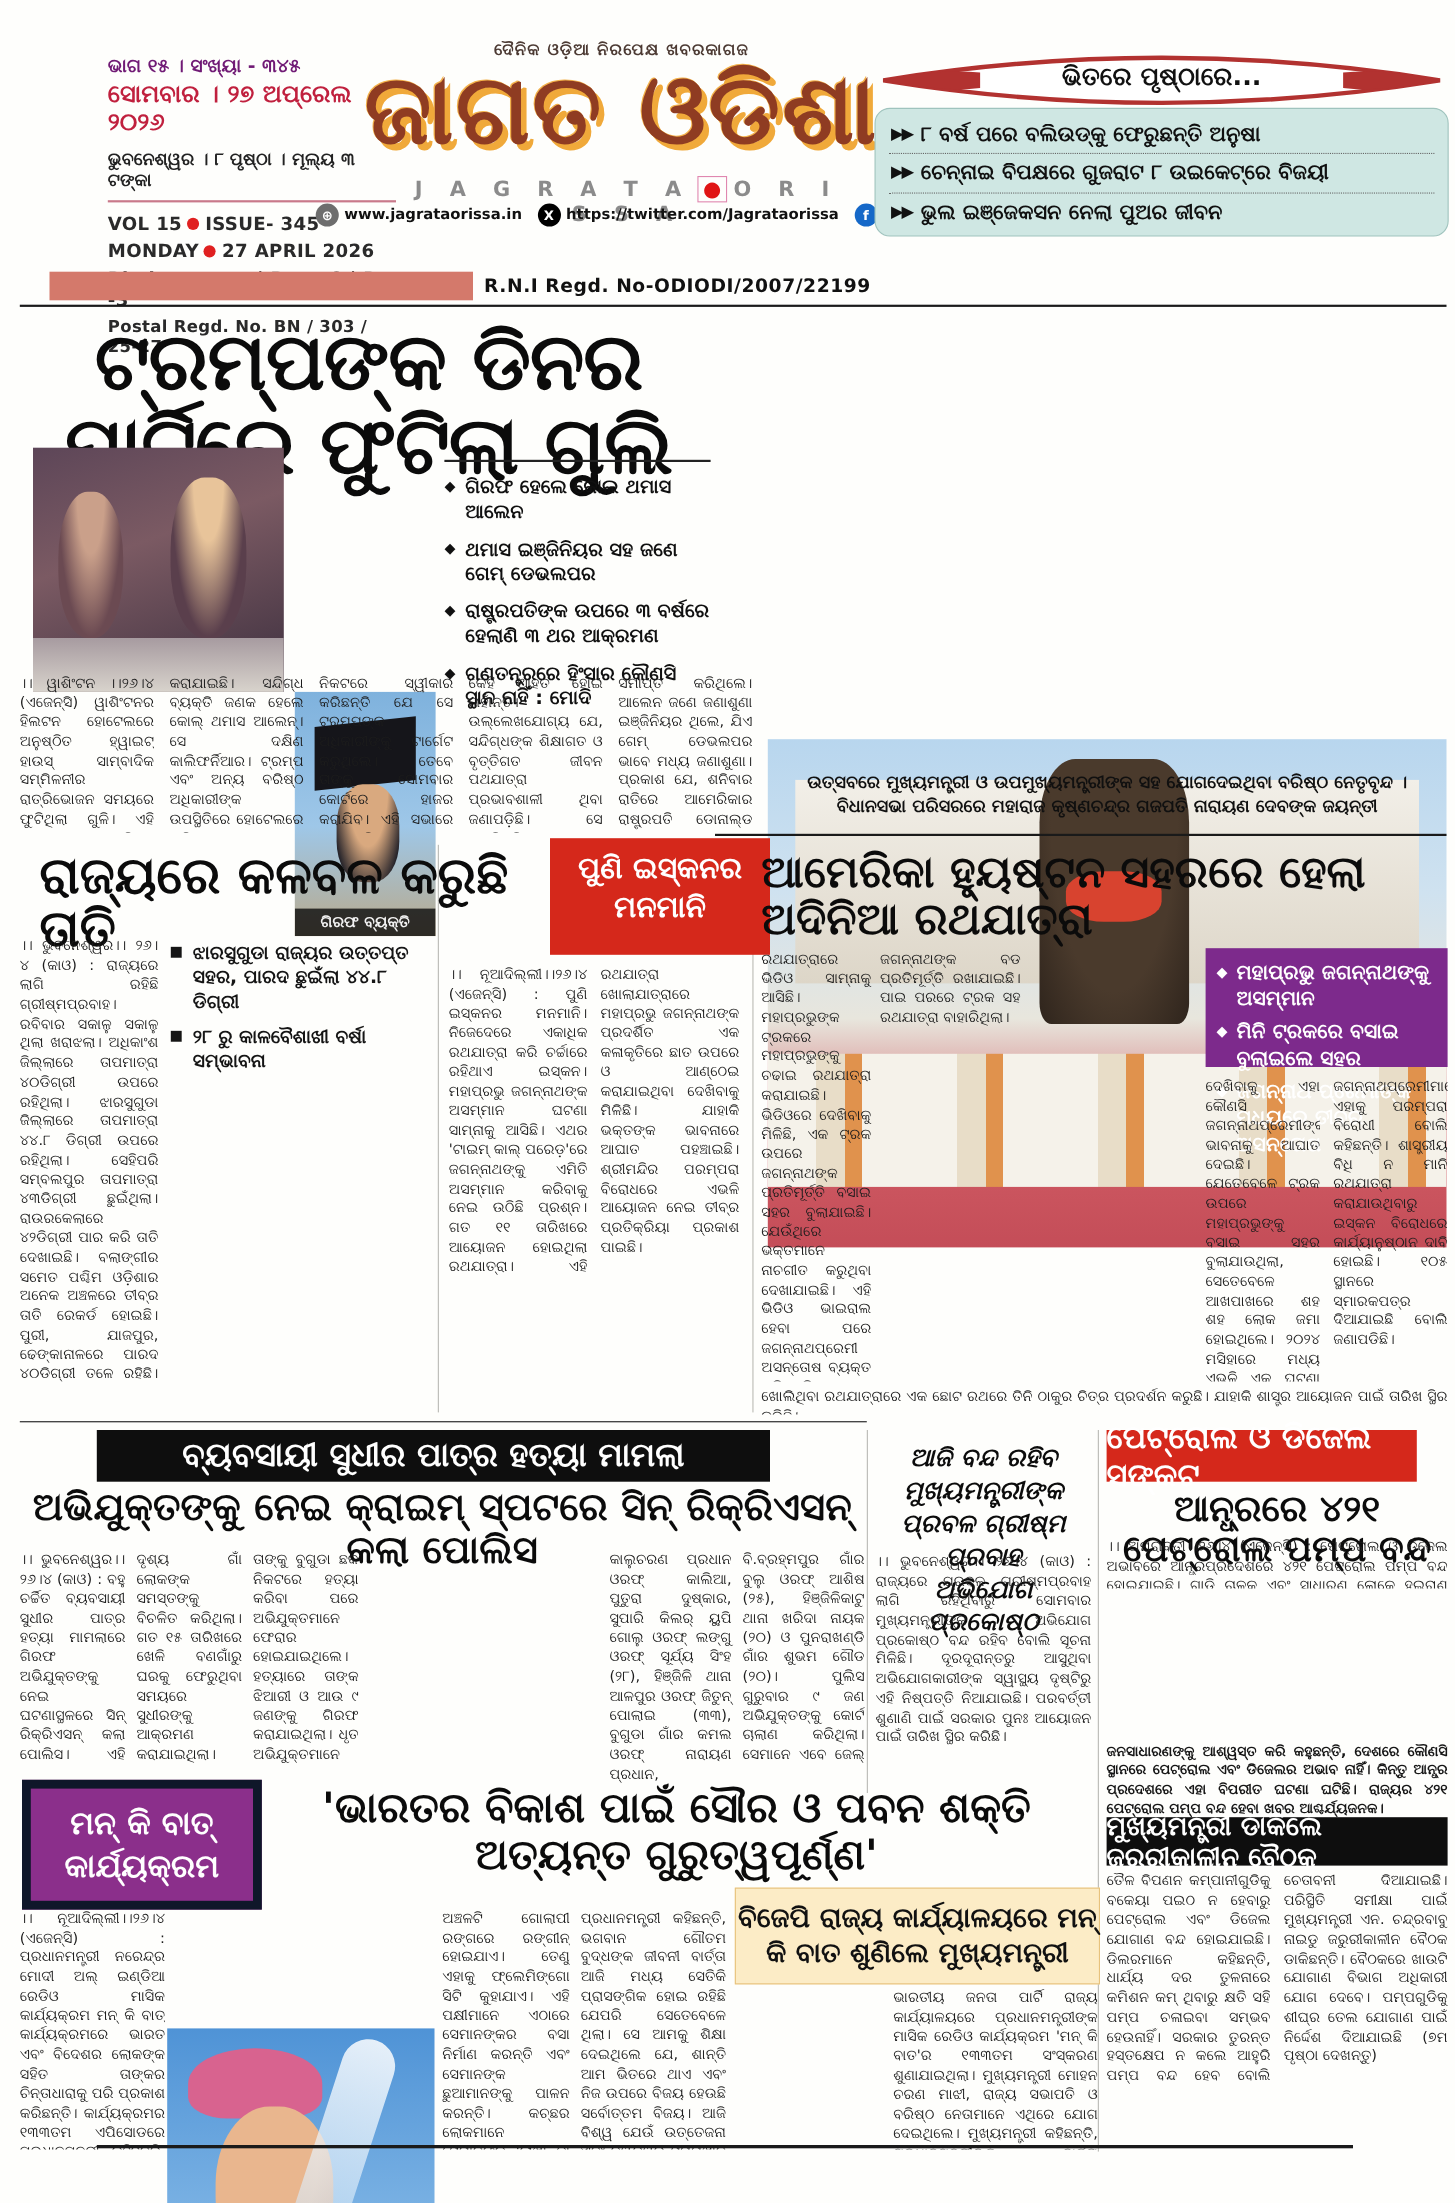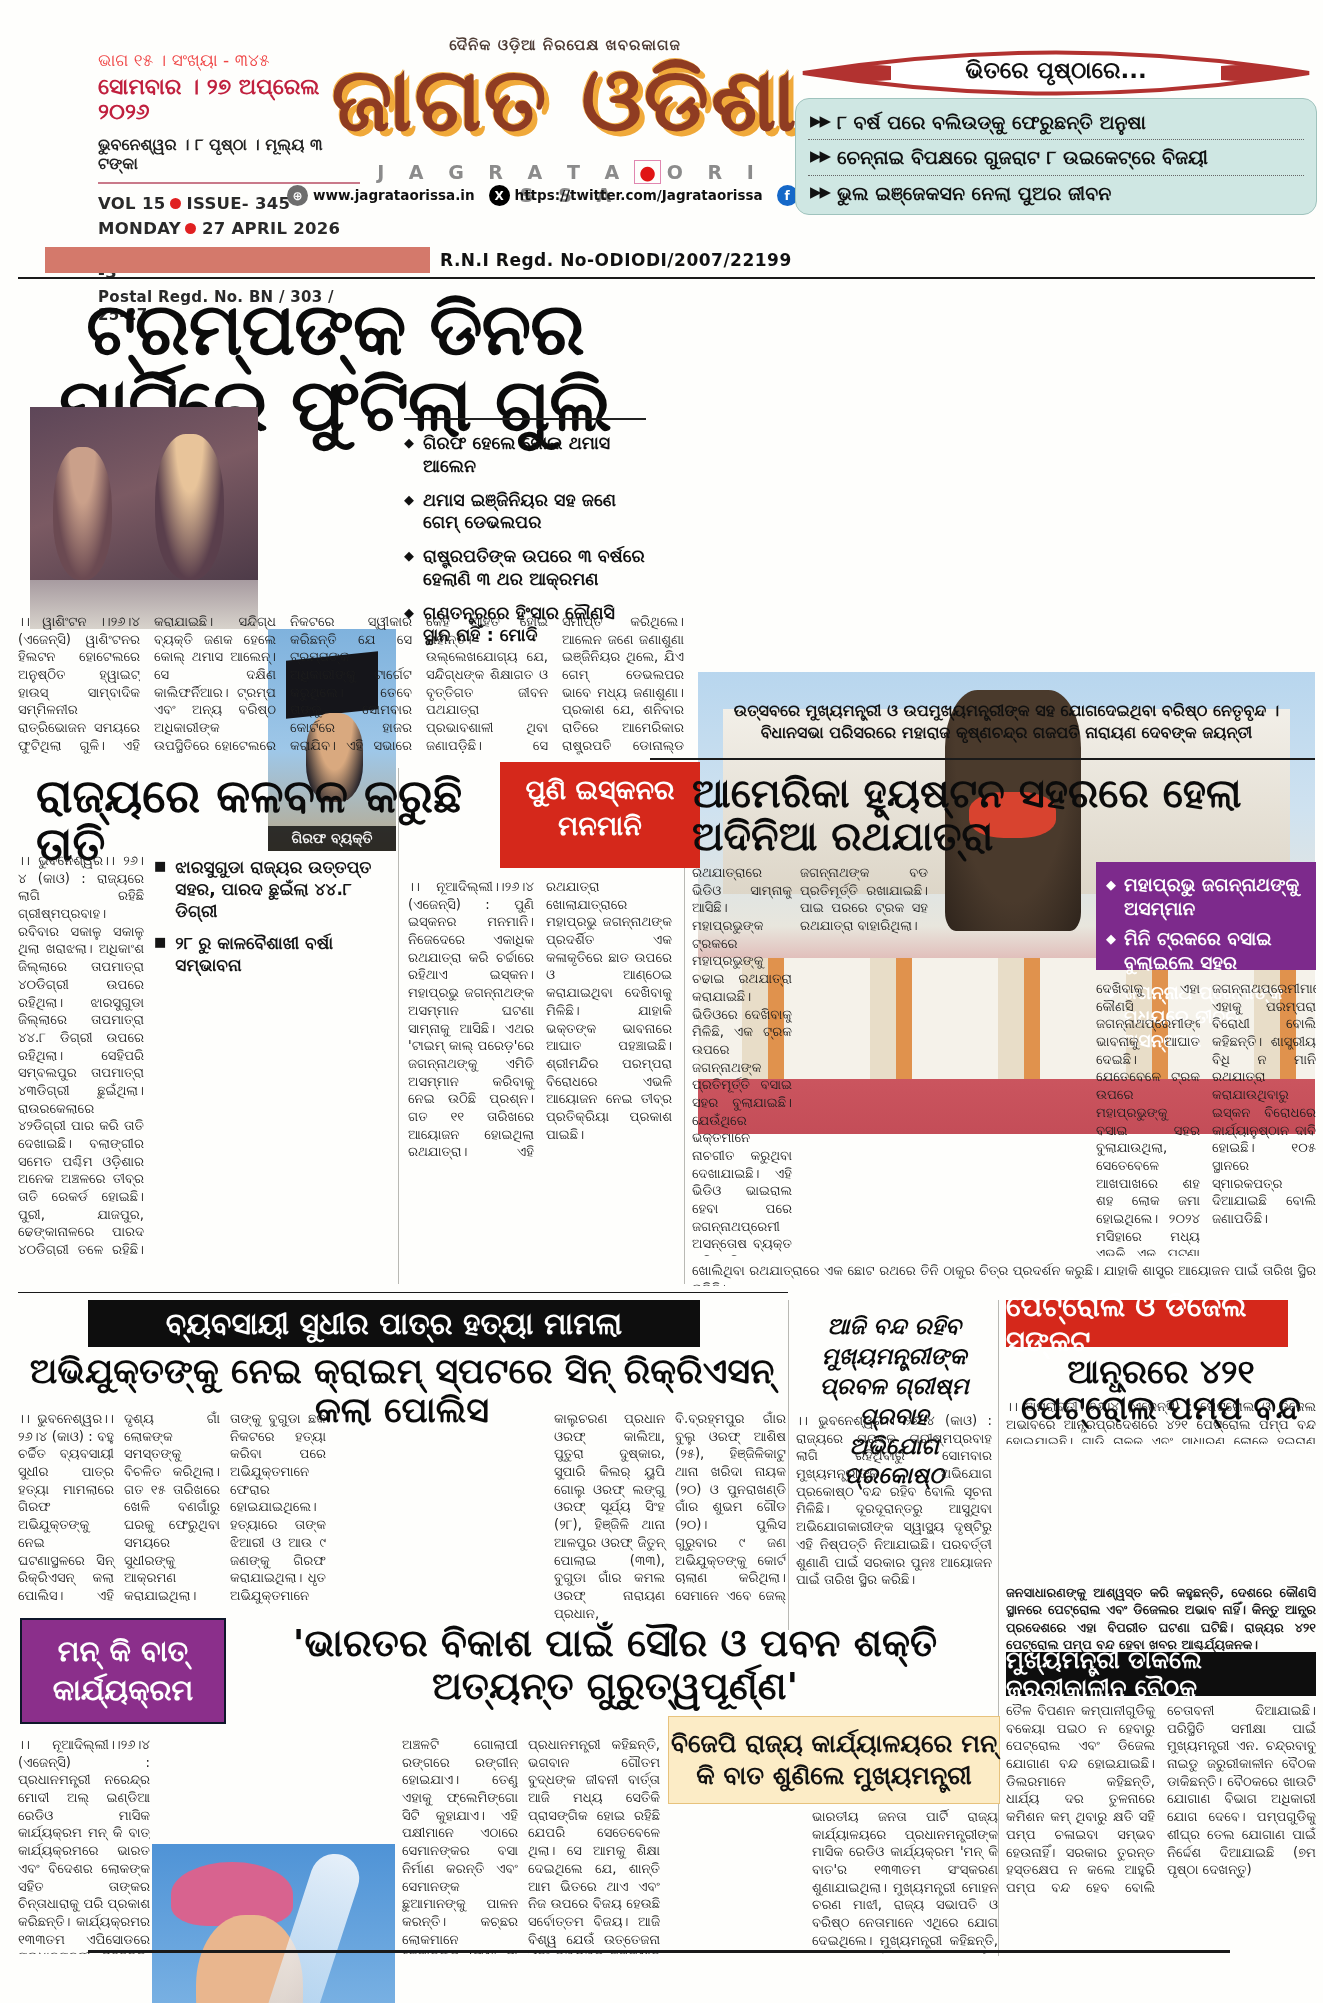--- a/index.html
+++ b/index.html
@@ -5,21 +5,21 @@
   html,body{margin:0;padding:0;background:#e8e8e4;}
   .page{position:relative;width:1323px;height:2003px;margin:0 auto;background:#fefefc;
         font-family:"DejaVu Sans",sans-serif;color:#151515;overflow:hidden;}
   .abs{position:absolute;}
   .ctr{text-align:center;}
   .jst{text-align:justify;}
   .col{font-size:13.2px;line-height:1.34;text-align:justify;color:#1c1c1c;}
   .hairline{background:#1a1a1a;}
   .vrule{background:#b9b9b4;width:1px;}
   
-  .m-odia1{font-size:17px;font-weight:normal;color:#ef4444;}
+  .m-odia1{font-size:17px;font-weight:bold;color:#701a75;}
   .m-odia2{font-size:22px;font-weight:bold;color:#c0203e;margin-top:4px;}
   .m-odia3{font-size:16px;font-weight:bold;color:#222;margin-top:11px;}
   .m-div{height:2px;background:#c9798a;margin:9px 0 10px 0;}
   .m-eng{font-size:16.5px;font-weight:bold;color:#2a2a2a;margin-top:6px;letter-spacing:.3px;}
   .reddot{display:inline-block;width:11px;height:11px;border-radius:50%;background:#e02020;margin:0 6px 0 4px;}
   .tagline{font-size:15px;font-weight:bold;color:#4c3a33;letter-spacing:1px;text-align:center;}
   .logo{font-size:88px;line-height:1;font-weight:800;color:#8f3c22;letter-spacing:2px;
         text-shadow:5px 5px 0 #f0a93a,-1px -1px 0 #f3b24c;}
   .logosub{font-size:19px;font-weight:bold;color:#8b8b8b;letter-spacing:9px;}
   .logosub .dotbox{display:inline-block;border:1px solid #e087b0;padding:0 4px;margin:0 6px;}
@@ -49,21 +49,21 @@
   .head4{font-size:33px;line-height:1.1;font-weight:800;color:#0b0b0b;}
   .headq{font-size:38px;line-height:1.12;font-weight:800;color:#0b0b0b;}
   .banner{color:#fff;font-weight:800;display:flex;align-items:center;justify-content:center;}
   .banner.black{background:#0e0e0e;}
   .banner.red{background:#d5281b;}
   .redbox{background:#d5281b;color:#fff;font-weight:800;text-align:center;}
   .purplebox{background:#7d2a8c;color:#fff;}
   .pb-item{display:flex;gap:8px;font-size:18.5px;font-weight:bold;line-height:1.3;padding:3px 10px;}
   .pb-item .dm{font-size:13px;margin-top:4px;}
   .mannbox{background:#8b2f8b;color:#fff;font-weight:800;text-align:center;font-size:29px;line-height:1.35;
-           display:flex;flex-direction:column;justify-content:center;border:2px solid #0f172a;}
+           display:flex;flex-direction:column;justify-content:center;border:8px solid #0f172a;}
   .creambox{background:#fcecc6;border:1px solid #e7c27c;text-align:center;font-weight:800;font-size:25px;
             line-height:1.3;color:#111;display:flex;flex-direction:column;justify-content:center;}
   .bullets{border-top:2px solid #222;padding-top:12px;display:flex;flex-direction:column;gap:11px;}
   .bullet{display:flex;gap:9px;font-size:17.5px;font-weight:bold;line-height:1.3;color:#101010;}
   .bullet .dm{font-size:13px;margin-top:3px;color:#111;}
   .sqbullets{display:flex;flex-direction:column;gap:10px;}
   .sqbullet{display:flex;gap:9px;font-size:17px;font-weight:bold;line-height:1.3;}
   .sqbullet .sq{font-size:13px;margin-top:2px;}
   .caption{font-size:16px;font-weight:bold;color:#101010;line-height:1.35;}
   .smallcap{font-size:12.8px;font-weight:bold;line-height:1.35;color:#161616;}

